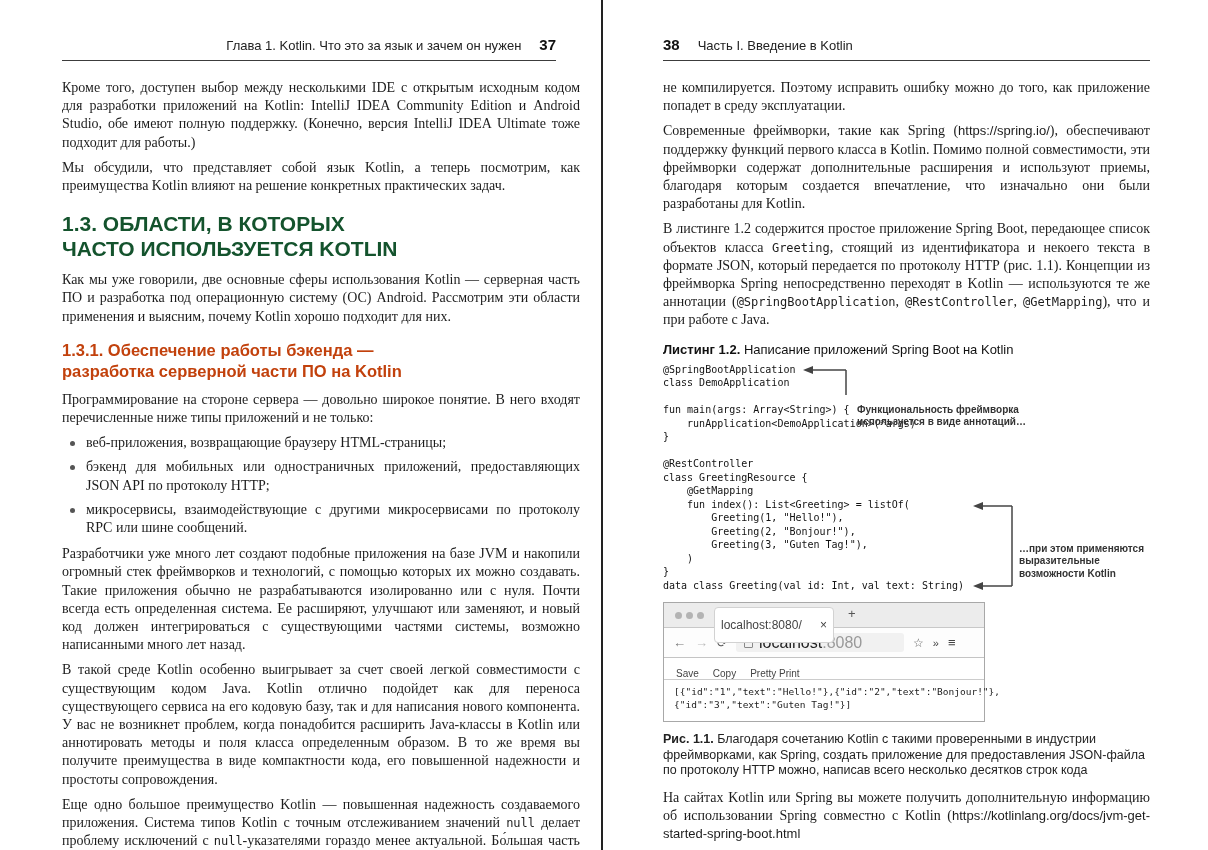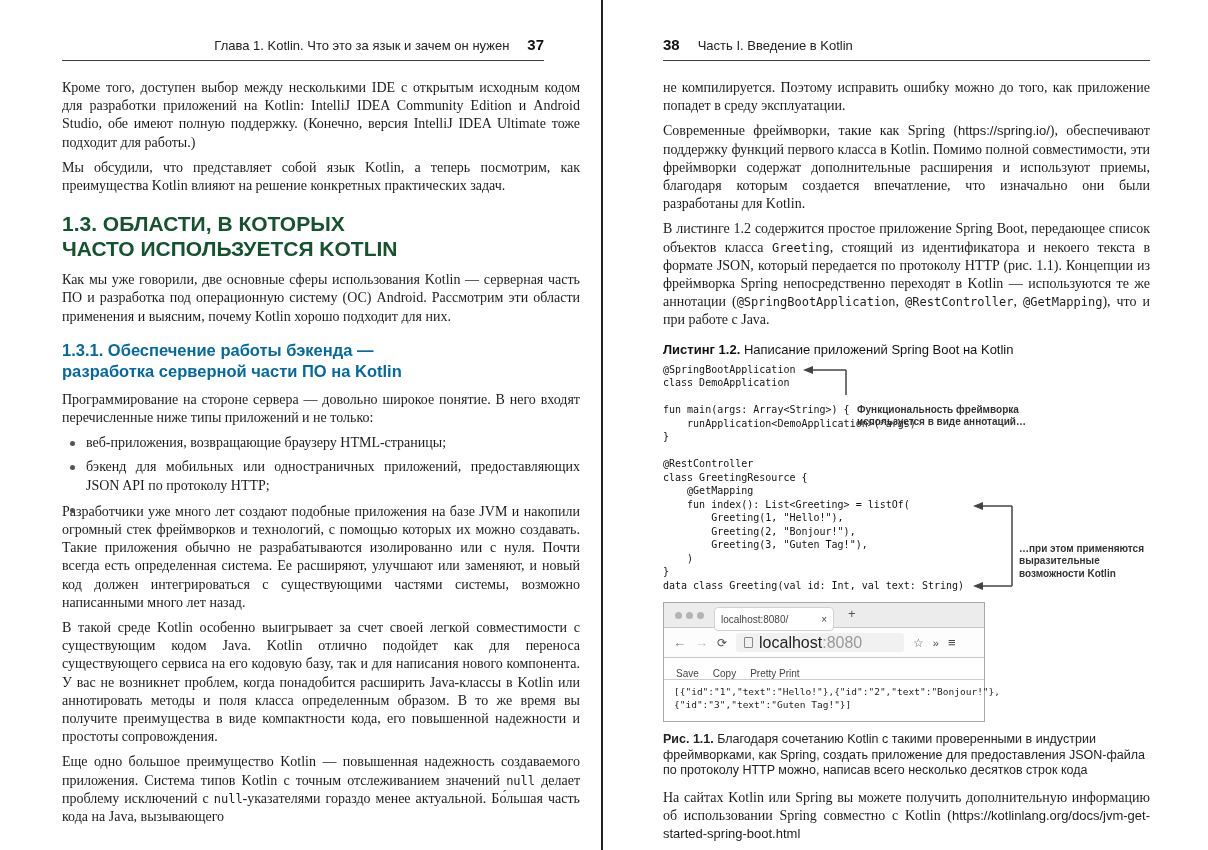--- a/index.html
+++ b/index.html
@@ -11,33 +11,33 @@
   .divider{position:absolute;left:601px;top:0;width:2px;height:850px;background:#222;}
   .page{position:absolute;top:0;}
   .page-left{left:62px;width:518px;}
   .page-right{left:663px;width:487px;}
 
   .page-header{
     display:flex;align-items:baseline;margin-top:36px;padding-bottom:7px;
     border-bottom:1.5px solid #3c3c3c;
     font-family:"Liberation Sans",sans-serif;font-size:13px;color:#222;
   }
-  .page-left .page-header{justify-content:flex-end;gap:18px;margin-right:36px;}
+  .page-left .page-header{justify-content:flex-end;gap:18px;margin-right:24px;}
   .page-right .page-header{justify-content:flex-start;gap:18px;}
   .page-num{font-weight:bold;font-size:15px;color:#111;}
 
   .content{margin-top:18px;}
   p.serif{font-size:14px;line-height:18.2px;text-align:justify;margin:0 0 7px 0;}
   h2.sec{
     font-family:"Liberation Sans",sans-serif;font-weight:bold;font-size:21px;line-height:25px;
     color:#14532d;margin:16px 0 10px 0;white-space:pre-line;
   }
   h3.subsec{
     font-family:"Liberation Sans",sans-serif;font-weight:bold;font-size:16.5px;line-height:21px;
-    color:#0369a1;margin:14px 0 9px 0;white-space:pre-line;
+    color:#c2410c;margin:14px 0 9px 0;white-space:pre-line;
   }
   ul.bullets{list-style:none;margin:2px 0 8px 0;padding:0;}
   ul.bullets li{position:relative;padding-left:24px;margin-bottom:6px;font-size:14px;line-height:18.2px;text-align:justify;}
   .dot{position:absolute;left:8px;top:7px;width:5px;height:5px;border-radius:50%;background:#555;}
 
   .code-inline{font-family:"DejaVu Sans Mono",monospace;font-size:12px;}
   .url-text{font-family:"Liberation Sans",sans-serif;font-size:13px;}
 
   .listing-caption{font-family:"Liberation Sans",sans-serif;font-size:13px;color:#111;margin:12px 0 6px 0;}
   .listing-caption .lbl{font-weight:bold;}
@@ -53,23 +53,23 @@
     font-size:10px;line-height:12.5px;color:#333;white-space:pre-line;margin-top:40px;
   }
 
   .figure-frame{
     width:322px;border:1px solid #a8a8a8;background:#fff;margin:10px 0 10px 0;
     font-family:"Liberation Sans",sans-serif;box-sizing:border-box;
   }
   .fig-tabstrip{height:24px;background:#ececec;border-bottom:1px solid #c8c8c8;position:relative;}
   .tl-dot{position:absolute;top:9px;width:7px;height:7px;border-radius:50%;background:#b3b3b3;}
   .fig-tab{
-    position:absolute;left:50px;top:4px;width:120px;height:24px;background:#fff;
+    position:absolute;left:50px;top:4px;width:120px;height:36px;background:#fff;
     border:1px solid #d2d2d2;border-radius:4px;display:flex;align-items:center;
-    font-size:10px;color:#444;padding:0 6px;box-sizing:border-box;justify-content:space-between;
+    font-size:12px;color:#444;padding:0 6px;box-sizing:border-box;justify-content:space-between;
   }
   .fig-newtab{position:absolute;left:184px;top:3px;font-size:13px;color:#555;}
   .fig-navbar{
     height:29px;border-bottom:1px solid #c4c4c4;display:flex;align-items:center;
     padding:0 9px;gap:9px;background:#fdfdfd;
   }
   .nav-ic{font-size:13px;line-height:1;}
   .ic-back{color:#777;} .ic-fwd{color:#bdbdbd;} .ic-reload{color:#555;font-size:12px;}
   .fig-urlfield{
     width:168px;height:19px;background:#f1f1f1;border-radius:3px;display:flex;align-items:center;
@@ -111,20 +111,21 @@
       <li>
         <span class="dot"></span>
         <span>веб-приложения, возвращающие браузеру HTML-страницы;</span>
       </li>
       <li>
         <span class="dot"></span>
         <span>бэкенд для мобильных или одностраничных приложений, предоставляющих JSON API по протоколу HTTP;</span>
       </li>
       <li>
         <span class="dot"></span>
+        <span>микросервисы, взаимодействующие с другими микросервисами по протоколу RPC или шине сообщений.</span>
       </li>
     </ul>
     <p class="serif">Разработчики уже много лет создают подобные приложения на базе JVM и накопили огромный стек фреймворков и технологий, с помощью которых их можно создавать. Такие приложения обычно не разрабатываются изолированно или с нуля. Почти всегда есть определенная система. Ее расширяют, улучшают или заменяют, и новый код должен интегрироваться с существующими частями системы, возможно написанными много лет назад.</p>
     <p class="serif">В такой среде Kotlin особенно выигрывает за счет своей легкой совместимости с существующим кодом Java. Kotlin отлично подойдет как для переноса существующего сервиса на его кодовую базу, так и для написания нового компонента. У вас не возникнет проблем, когда понадобится расширить Java-классы в Kotlin или аннотировать методы и поля класса определенным образом. В то же время вы получите преимущества в виде компактности кода, его повышенной надежности и простоты сопровождения.</p>
     <p class="serif"><span>Еще одно большое преимущество Kotlin — повышенная надежность создаваемого приложения. Система типов Kotlin с точным отслеживанием значений </span><span class="code-inline">null</span><span> делает проблему исключений с </span><span class="code-inline">null</span><span>-указателями гораздо менее актуальной. Бо́льшая часть кода на Java, вызывающего </span></p>
   </div>
 </section>
 
 <section class="page page-right">
   <header class="page-header">

